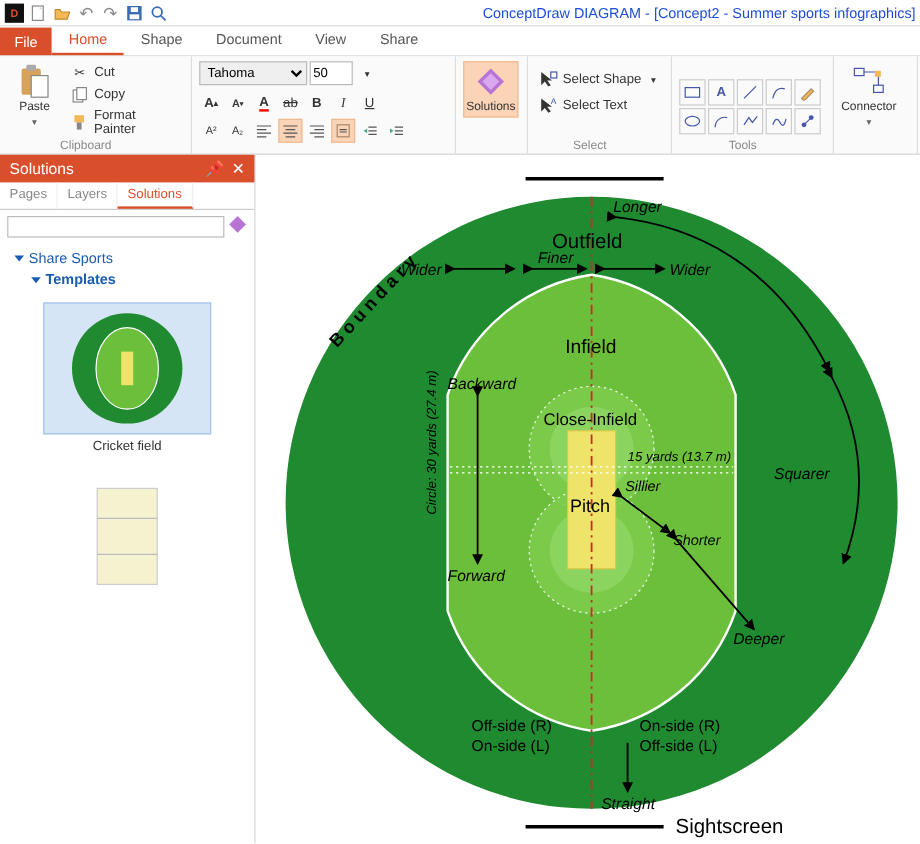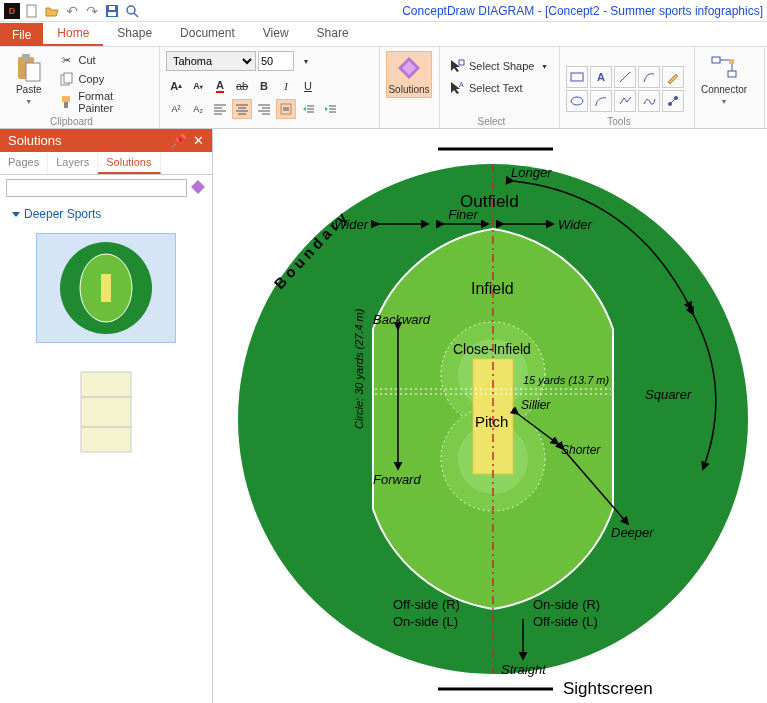--- a/index.html
+++ b/index.html
@@ -350,32 +350,37 @@
       <input style="">
       <span style="cursor:pointer;">
         <svg width="16" height="16">
             <polygon points="8,1 15,8 8,15 1,8" fill="#b874d4"></polygon>
           </svg>
       </span>
     </div>
     <div class="sptree">
       <div class="tnode top">
         <span class="tri down"></span>
-        <span>Deeper Sports</span>
+        <span>Share Sports</span>
+      </div>
+      <div class="tnode sub">
+        <span class="tri down"></span>
+        <span>Templates</span>
       </div>
     </div>
     <div class="thumbs">
       <div class="thumb sel">
         <div class="timg">
           <svg width="100" height="100" viewBox="0 0 100 100">
             <circle cx="50" cy="50" r="46" fill="#1f8a2f"></circle>
             <ellipse cx="50" cy="50" rx="26" ry="34" fill="#6bbf3a" stroke="#fff" stroke-width="1"></ellipse>
             <rect x="45" y="36" width="10" height="28" fill="#efe46a"></rect>
           </svg>
         </div>
+        <div class="tlabel">Cricket field</div>
       </div>
       <div class="thumb">
         <div class="timg">
           <svg width="80" height="90" viewBox="0 0 80 90">
             <rect x="15" y="5" width="50" height="80" fill="#f5f2d0" stroke="#ccc"></rect>
             <line x1="15" y1="30" x2="65" y2="30" stroke="#bbb"></line>
             <line x1="15" y1="60" x2="65" y2="60" stroke="#bbb"></line>
           </svg>
         </div>
       </div>

